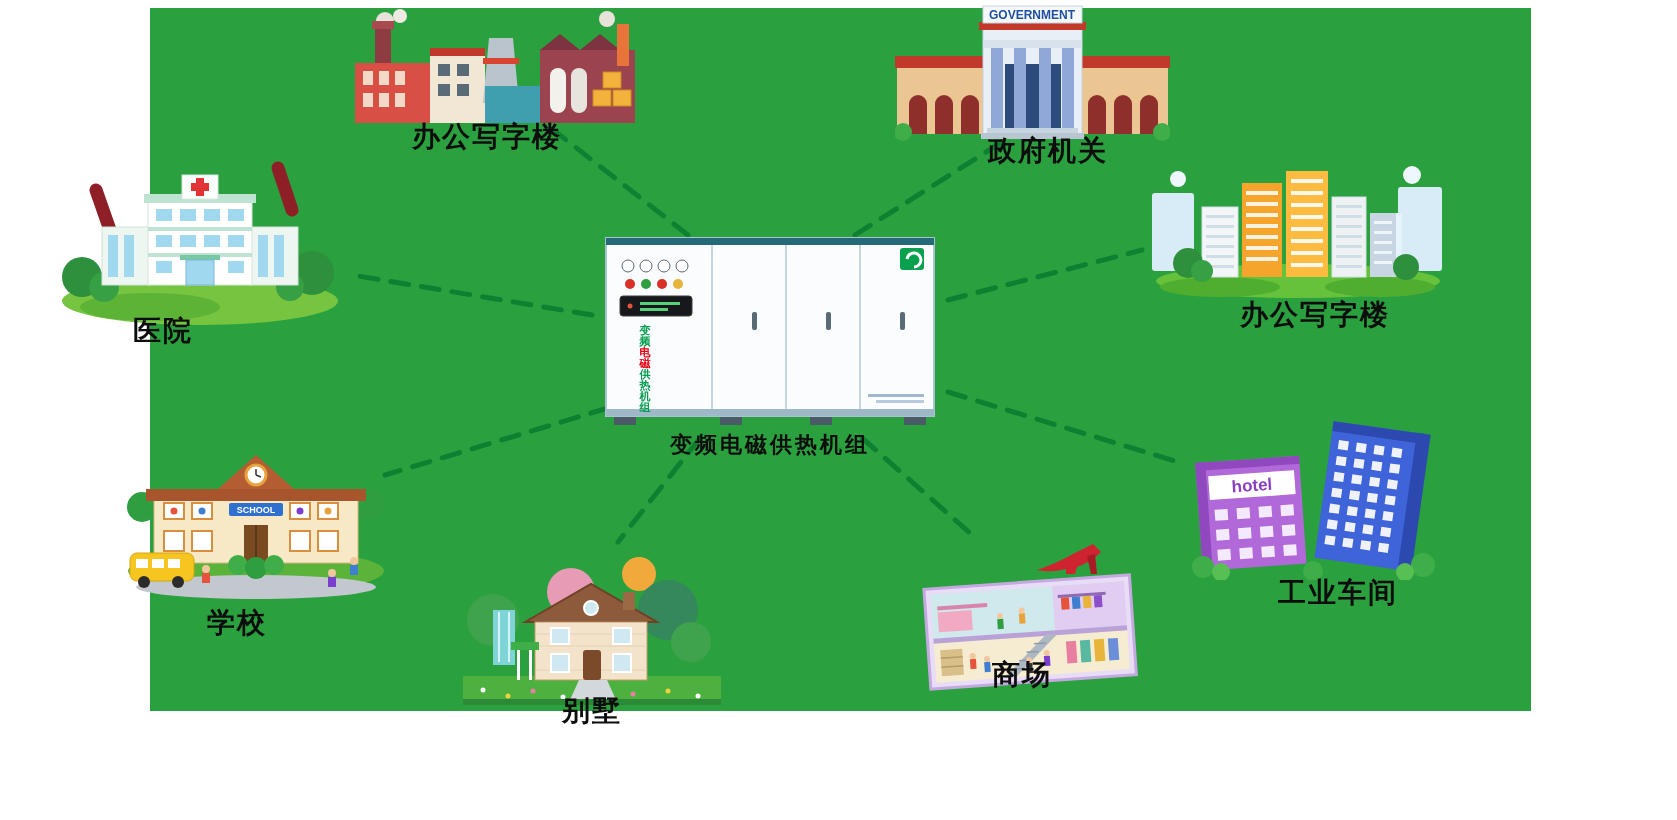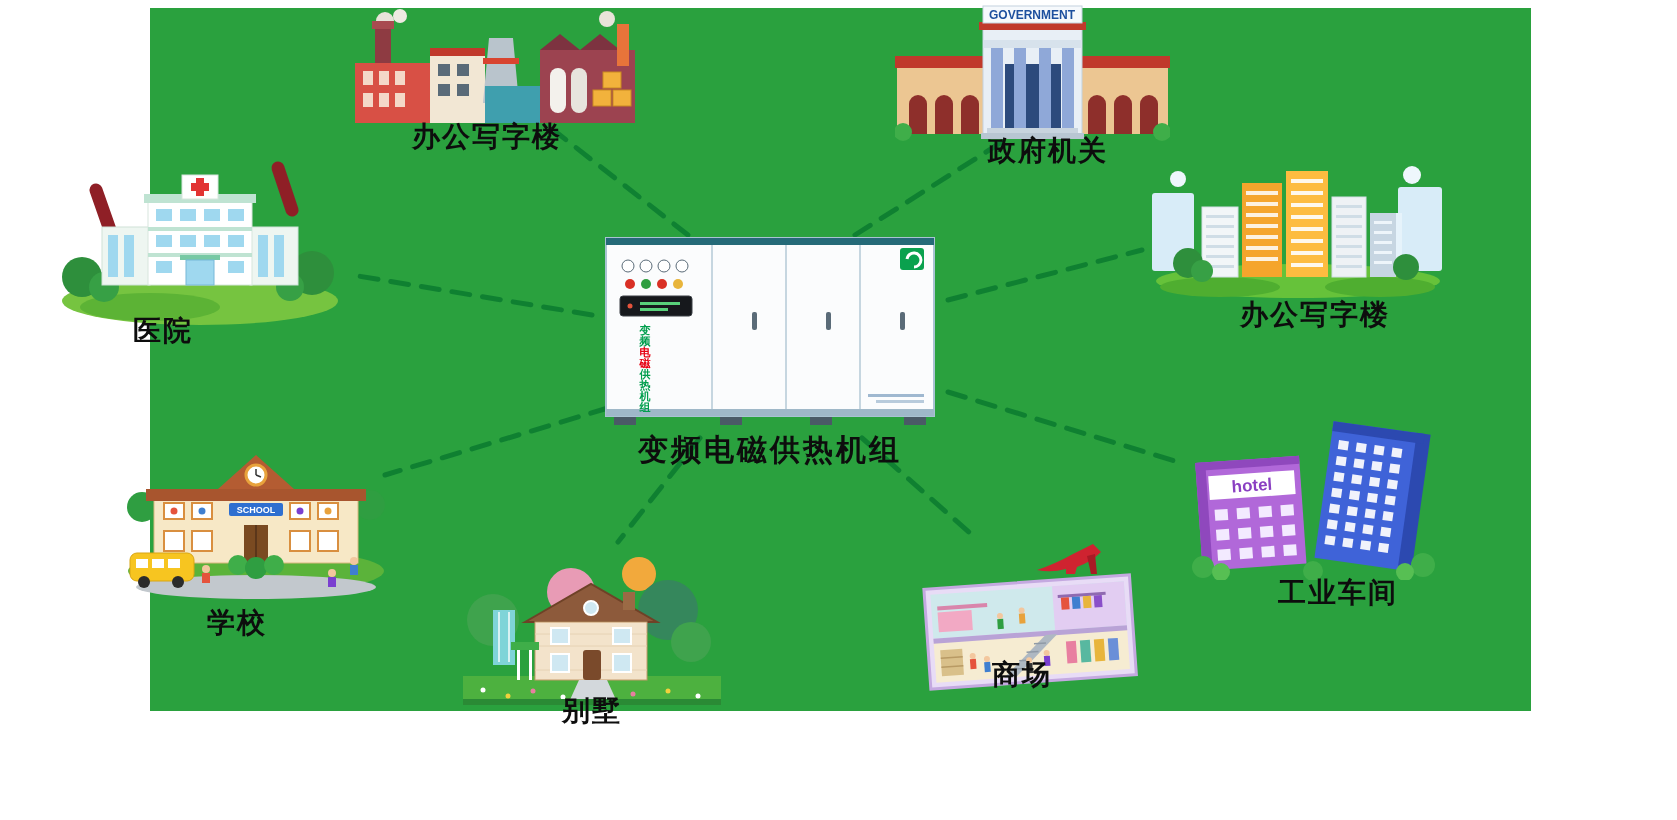--- a/index.html
+++ b/index.html
@@ -3,21 +3,21 @@
 <meta charset="utf-8">
 <style>
   *{margin:0;padding:0;box-sizing:border-box}
   body{font-family:"Liberation Sans",sans-serif;background:#fff}
   .canvas{position:relative;width:1677px;height:820px;background:#ffffff;overflow:hidden}
   .green-bg{position:absolute;left:150px;top:8px;width:1381px;height:703px;background:#2aa13e}
   .layer{position:absolute;left:0;top:0;width:1677px;height:820px;pointer-events:none}
   .node{position:absolute}
   .node svg{display:block;width:100%;height:100%}
   .label{position:absolute;transform:translateX(-50%);font-weight:700;font-size:28px;color:#0d0d0d;white-space:nowrap;letter-spacing:2px}
-  .label.center{font-size:30px;letter-spacing:3px}
+  .label.center{font-size:22px;letter-spacing:3px}
   
   #factory{left:355px;top:8px;width:280px;height:115px}
   #factory-label{left:487px;top:118px}
   #government{left:895px;top:4px;width:275px;height:140px}
   #government-label{left:1048px;top:132px}
   #hospital{left:60px;top:165px;width:280px;height:160px}
   #hospital-label{left:163px;top:312px}
   #offices{left:1150px;top:165px;width:295px;height:135px}
   #offices-label{left:1315px;top:296px}
   #unit{left:600px;top:228px;width:340px;height:202px}

